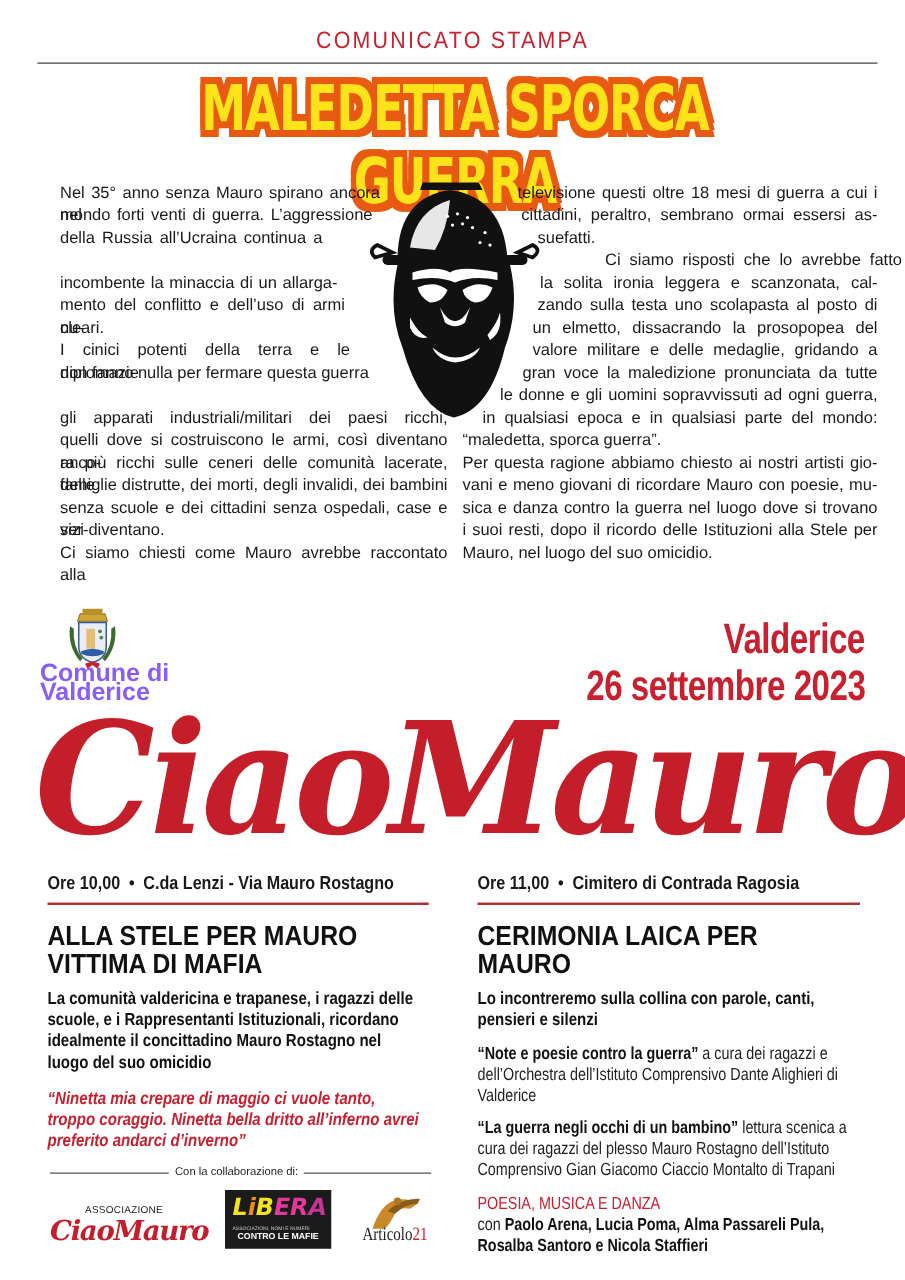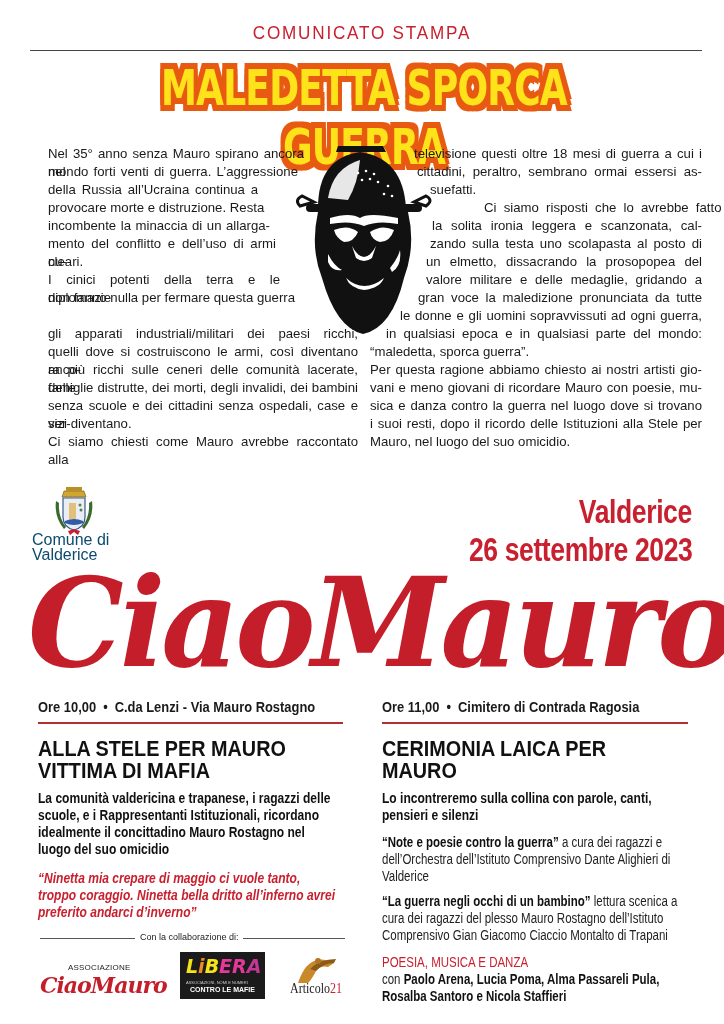--- a/index.html
+++ b/index.html
@@ -12,21 +12,21 @@
     text-shadow:
     3px 0 #e85a12,-3px 0 #e85a12,0 3px #e85a12,0 -3px #e85a12,
     3px 3px #e85a12,-3px -3px #e85a12,3px -3px #e85a12,-3px 3px #e85a12,
     5px 0 #e85a12,-5px 0 #e85a12,0 5px #e85a12,0 -5px #e85a12,
     5px 5px #e85a12,-5px -5px #e85a12,5px -5px #e85a12,-5px 5px #e85a12;}
   .body-text{font-family:"Liberation Sans",sans-serif;font-size:13.2px;line-height:18.1px;color:#1a1a1a;}
   .line{position:absolute;white-space:nowrap;}
   .just{text-align:justify;text-align-last:justify;white-space:normal;}
   .portrait{left:288px;top:138px;width:150px;height:200px;}
   .emblem{left:50px;top:485px;width:48px;height:52px;}
-  .comune{left:32px;top:532px;font-weight:normal;font-size:16px;line-height:15px;color:#0c4a6e;font-family:"Liberation Sans",sans-serif;}
+  .comune{left:32px;top:532px;font-weight:bold;font-size:20px;line-height:15px;color:#8b5cf6;font-family:"Liberation Sans",sans-serif;}
   .valderice{right:32px;top:492px;font-weight:bold;color:#c8202f;font-size:34px;font-family:"Liberation Sans",sans-serif;transform:scaleX(0.78);transform-origin:right top;letter-spacing:-0.5px;}
   .datebig{right:32px;top:530px;font-weight:bold;color:#c8202f;font-size:34px;font-family:"Liberation Sans",sans-serif;transform:scaleX(0.78);transform-origin:right top;letter-spacing:-0.5px;}
   .ciao{left:28px;top:560px;width:680px;height:120px;font-family:"DejaVu Serif",serif;font-style:italic;font-weight:bold;font-size:118px;color:#c41e2a;letter-spacing:-4px;transform:scaleX(1.02) scaleY(1.05);transform-origin:left top;line-height:120px;}
   .ev-time{font-weight:bold;font-size:15px;color:#1a1a1a;transform:scaleX(0.86);transform-origin:left top;white-space:nowrap;}
   .ev-rule{height:1.5px;background:#b0302f;}
   .ev-title{font-weight:bold;font-size:22px;line-height:22px;color:#111;transform:scaleX(0.9);transform-origin:left top;}
   .ev-desc{font-weight:bold;font-size:14px;line-height:17px;color:#111;transform:scaleX(0.86);transform-origin:left top;}
   .ev-quote{font-weight:bold;font-style:italic;font-size:14px;line-height:17px;color:#c8202f;transform:scaleX(0.86);transform-origin:left top;}
   .ev-body{font-size:14px;line-height:17px;color:#222;transform:scaleX(0.82);transform-origin:left top;}
   .ev-body b{color:#111;}
@@ -50,21 +50,20 @@
 <div class="abs comunicato">COMUNICATO STAMPA</div>
 <div class="abs hr-top"></div>
 <div class="abs title-wrap">
   <div class="title">MALEDETTA SPORCA GUERRA</div>
 </div>
 
 <div class="abs body-text" style="left:48px;top:145px;width:370px;height:330px;">
   <div class="line just" style="top:0;width:256px;">Nel 35° anno senza Mauro spirano ancora nel</div>
   <div class="line just" style="top:18px;width:250px;">mondo forti venti di guerra. L’aggressione</div>
   <div class="line just" style="top:36px;width:210px;">della Russia all’Ucraina continua a</div>
-  <div class="line" style="top:54px;">provocare morte e distruzione. Resta</div>
   <div class="line just" style="top:72px;width:222px;">incombente la minaccia di un allarga-</div>
   <div class="line just" style="top:90px;width:228px;">mento del conflitto e dell’uso di armi nu-</div>
   <div class="line" style="top:108px;">cleari.</div>
   <div class="line just" style="top:126px;width:232px;">I cinici potenti della terra e le diplomazie</div>
   <div class="line" style="top:144px;">non fanno nulla per fermare questa guerra</div>
   <div class="line just" style="top:198px;width:310px;">quelli dove si costruiscono le armi, così diventano anco-</div>
   <div class="line just" style="top:180px;width:310px;">gli apparati industriali/militari dei paesi ricchi,</div>
   <div class="line just" style="top:216px;width:310px;">ra più ricchi sulle ceneri delle comunità lacerate, delle</div>
   <div class="line just" style="top:234px;width:310px;">famiglie distrutte, dei morti, degli invalidi, dei bambini</div>
   <div class="line just" style="top:252px;width:310px;">senza scuole e dei cittadini senza ospedali, case e ser-</div>

